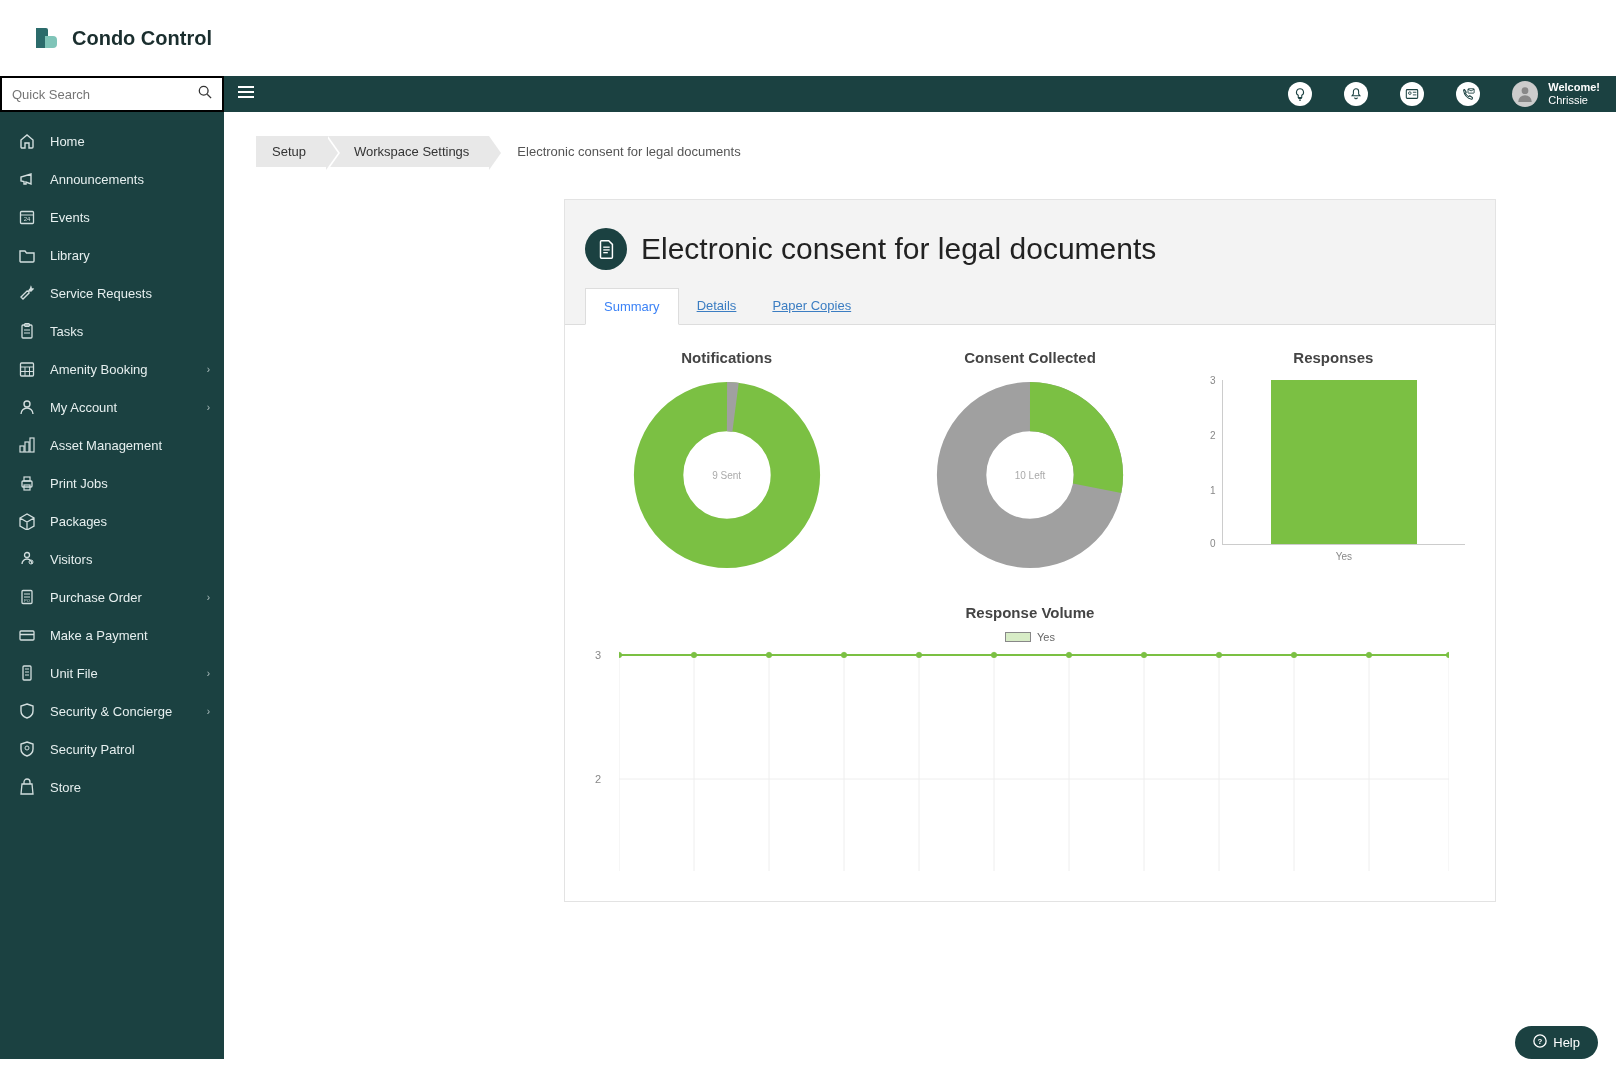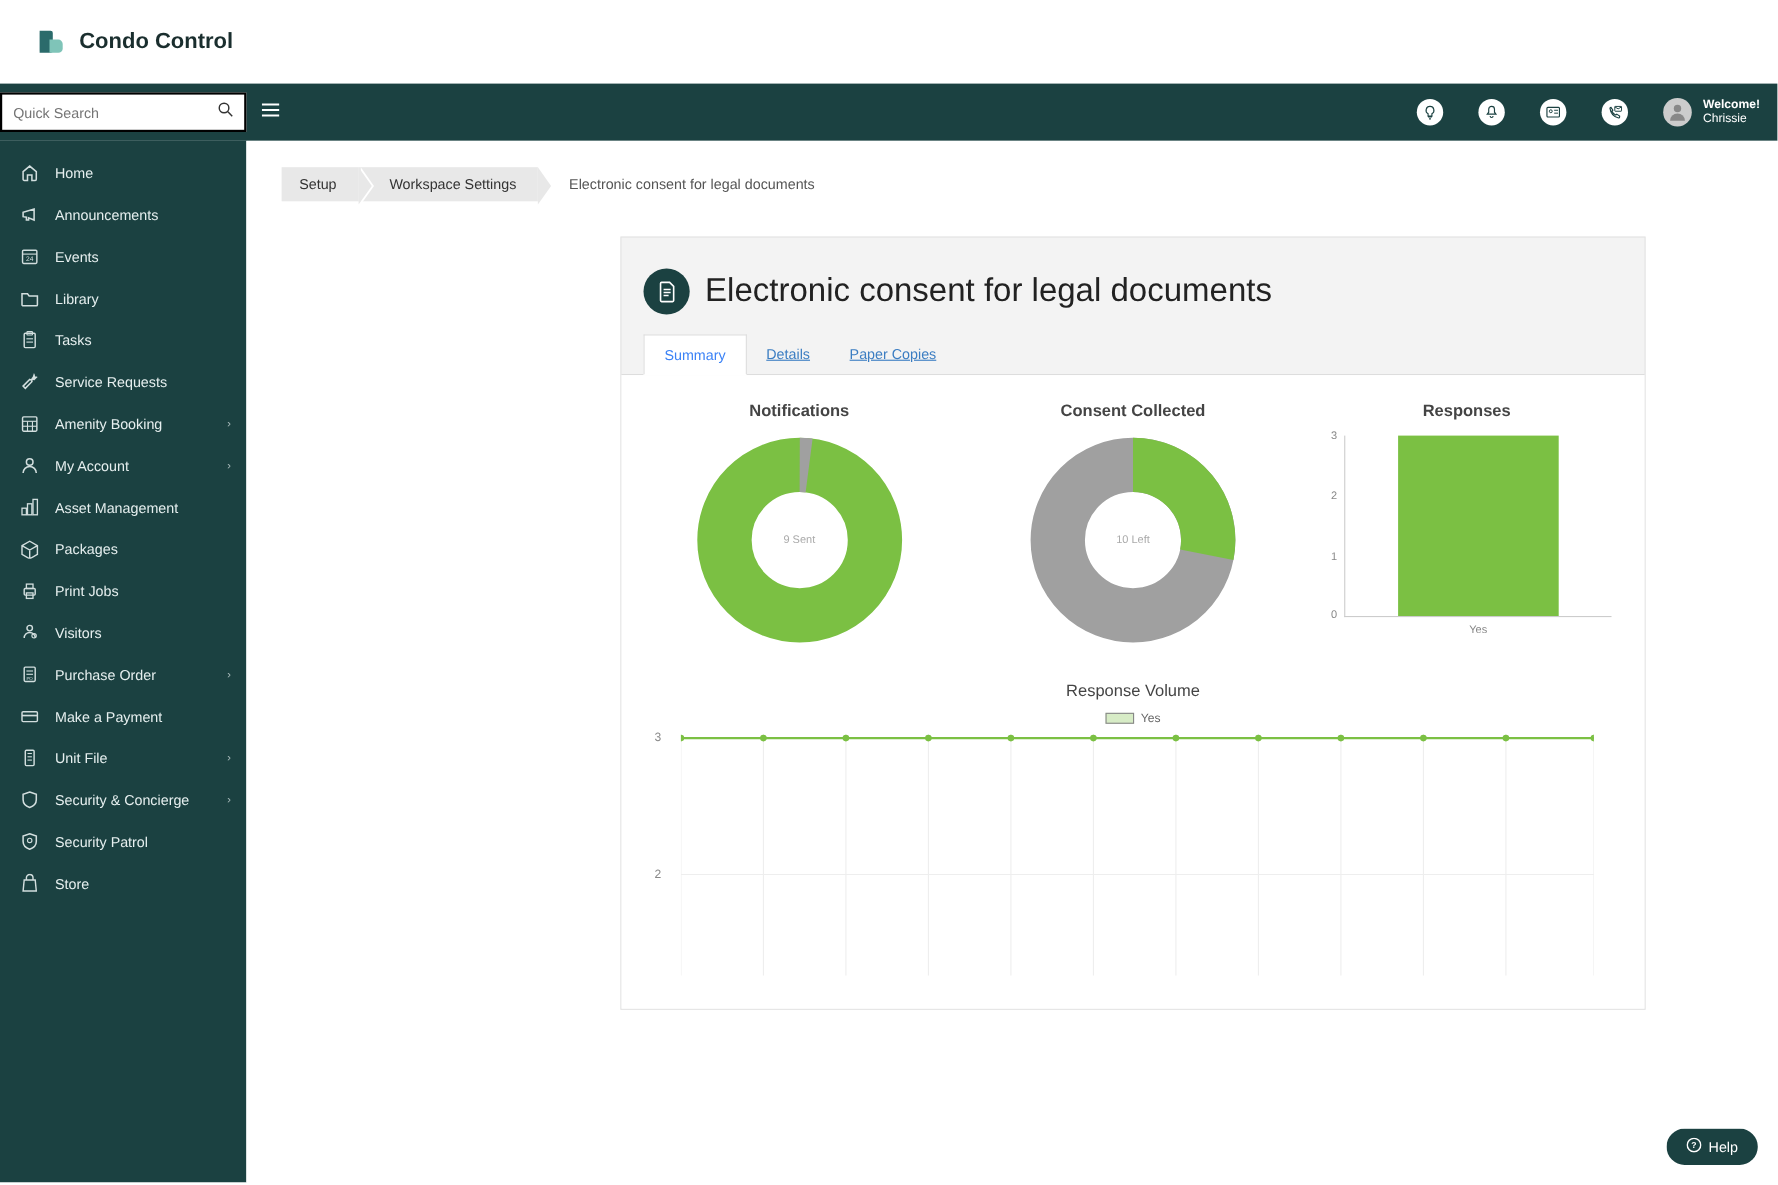--- a/index.html
+++ b/index.html
@@ -3,21 +3,21 @@
   <meta charset="utf-8">
   <style>
     * { margin: 0; padding: 0; box-sizing: border-box; }
     body { font-family: -apple-system, BlinkMacSystemFont, 'Segoe UI', Arial, sans-serif; background: #fff; }
     
     .logo-bar { display: flex; align-items: center; padding: 24px 32px; }
     .logo-icon { width: 28px; height: 28px; margin-right: 12px; position: relative; }
     .logo-icon svg { width: 100%; height: 100%; }
     .logo-text { font-size: 20px; font-weight: 600; color: #1a2e2e; }
     
-    .topbar { display: flex; background: #1b4141; height: 52px; align-items: center; }
+    .topbar { display: flex; background: #1b4141; height: 36px; align-items: center; }
     .search-box { position: relative; width: 224px; height: 36px; background: #fff; border: 2px solid #000; display: flex; align-items: center; padding: 0 10px; }
     .search-box input { border: none; outline: none; font-size: 13px; width: 180px; color: #777; }
     .search-icon { position: absolute; right: 10px; top: 50%; transform: translateY(-50%); }
     .hamburger { color: #fff; padding: 0 14px; font-size: 16px; cursor: pointer; }
     .topbar-right { margin-left: auto; display: flex; align-items: center; gap: 32px; padding-right: 16px; }
     .tb-icon { width: 24px; height: 24px; border-radius: 50%; background: #fff; display: flex; align-items: center; justify-content: center; cursor: pointer; }
     .tb-icon svg { width: 14px; height: 14px; }
     .user-area { display: flex; align-items: center; gap: 10px; cursor: pointer; }
     .avatar { width: 26px; height: 26px; border-radius: 50%; background: #ccc; display: flex; align-items: center; justify-content: center; }
     .user-text { color: #fff; font-size: 11px; line-height: 1.2; }
@@ -54,21 +54,21 @@
     .donut-wrap { position: relative; width: 190px; height: 190px; margin: 0 auto; }
     .donut-center { position: absolute; top: 50%; left: 50%; transform: translate(-50%,-50%); font-size: 10px; color: #aaa; white-space: nowrap; }
     
     .bar-chart { height: 190px; position: relative; padding-left: 20px; padding-bottom: 20px; }
     .bar-y { position: absolute; left: 0; width: 14px; text-align: right; font-size: 10px; color: #888; }
     .bar-area { position: relative; height: 165px; border-left: 1px solid #ccc; border-bottom: 1px solid #ccc; }
     .bar-r { position: absolute; bottom: 0; left: 20%; width: 60%; background: #7bc043; height: 100%; }
     .bar-xlabel { position: absolute; bottom: -18px; width: 100%; text-align: center; font-size: 10px; color: #888; }
     
     .volume-section { background: #fff; padding: 10px 30px 30px; }
-    .volume-title { text-align: center; font-size: 15px; font-weight: 400; color: #444; margin-bottom: 10px; }
+    .volume-title { text-align: center; font-size: 15px; font-weight: 700; color: #444; margin-bottom: 10px; }
     .legend { display: flex; justify-content: center; align-items: center; gap: 6px; font-size: 11px; color: #666; margin-bottom: 8px; }
     .legend-swatch { width: 26px; height: 10px; background: rgba(123,192,67,0.3); border: 1px solid #888; }
     .line-chart { position: relative; height: 220px; padding-left: 24px; }
     .line-chart .ylab { position: absolute; left: 0; font-size: 11px; color: #888; transform: translateY(-50%); }
     .line-svg { position: absolute; left: 24px; right: 0; top: 0; height: 100%; }
     
     .help-btn { position: fixed; bottom: 18px; right: 18px; background: #1b4141; color: #fff; border-radius: 18px; padding: 8px 18px; font-size: 13px; display: flex; align-items: center; gap: 6px; cursor: pointer; }
   </style>
 </head>
 <body>
@@ -173,35 +173,35 @@
         <span class="nav-icon">
           <svg viewBox="0 0 18 18" style="color:#e6efef">
             <path fill="none" stroke="currentColor" stroke-width="1.4" d="M2 5h5l1.5 2H16v8a1 1 0 0 1-1 1H3a1 1 0 0 1-1-1z"></path>
           </svg>
         </span>
         <span>Library</span>
       </div>
       <div class="nav-item">
         <span class="nav-icon">
           <svg viewBox="0 0 18 18" style="color:#e6efef">
+            <path fill="none" stroke="currentColor" stroke-width="1.4" d="M13 3a3 3 0 0 1-4 4l-6 6 2 2 6-6a3 3 0 0 1 4-4l-2 2-1-1z"></path>
+          </svg>
+        </span>
+        <span>Service Requests</span>
+      </div>
+      <div class="nav-item">
+        <span class="nav-icon">
+          <svg viewBox="0 0 18 18" style="color:#e6efef">
             <rect x="4" y="3" width="10" height="13" rx="1" fill="none" stroke="currentColor" stroke-width="1.3"></rect>
             <rect x="6.5" y="1.5" width="5" height="3" rx="0.5" fill="none" stroke="currentColor"></rect>
             <line x1="6" y1="8" x2="12" y2="8" stroke="currentColor"></line>
             <line x1="6" y1="11" x2="12" y2="11" stroke="currentColor"></line>
           </svg>
         </span>
         <span>Tasks</span>
-      </div>
-      <div class="nav-item">
-        <span class="nav-icon">
-          <svg viewBox="0 0 18 18" style="color:#e6efef">
-            <path fill="none" stroke="currentColor" stroke-width="1.4" d="M13 3a3 3 0 0 1-4 4l-6 6 2 2 6-6a3 3 0 0 1 4-4l-2 2-1-1z"></path>
-          </svg>
-        </span>
-        <span>Service Requests</span>
       </div>
       <div class="nav-item">
         <span class="nav-icon">
           <svg viewBox="0 0 18 18" style="color:#e6efef">
             <rect x="2.5" y="3" width="13" height="13" rx="1" fill="none" stroke="currentColor" stroke-width="1.3"></rect>
             <line x1="2.5" y1="7" x2="15.5" y2="7" stroke="currentColor"></line>
             <line x1="7" y1="7" x2="7" y2="16" stroke="currentColor"></line>
             <line x1="11.5" y1="7" x2="11.5" y2="16" stroke="currentColor"></line>
             <line x1="2.5" y1="11.5" x2="15.5" y2="11.5" stroke="currentColor"></line>
           </svg>
@@ -225,34 +225,34 @@
             <rect x="2" y="10" width="4" height="6" fill="none" stroke="currentColor" stroke-width="1.2"></rect>
             <rect x="7" y="6" width="4" height="10" fill="none" stroke="currentColor" stroke-width="1.2"></rect>
             <rect x="12" y="2" width="4" height="14" fill="none" stroke="currentColor" stroke-width="1.2"></rect>
           </svg>
         </span>
         <span>Asset Management</span>
       </div>
       <div class="nav-item">
         <span class="nav-icon">
           <svg viewBox="0 0 18 18" style="color:#e6efef">
-            <path fill="none" stroke="currentColor" stroke-width="1.3" d="M2 6l7-4 7 4v8l-7 4-7-4zM2 6l7 4 7-4M9 10v8"></path>
-          </svg>
-        </span>
-        <span>Packages</span>
-      </div>
-      <div class="nav-item">
-        <span class="nav-icon">
-          <svg viewBox="0 0 18 18" style="color:#e6efef">
             <rect x="4" y="7" width="10" height="6" rx="1" fill="none" stroke="currentColor" stroke-width="1.3"></rect>
             <rect x="6" y="3" width="6" height="4" fill="none" stroke="currentColor" stroke-width="1.2"></rect>
             <rect x="6" y="11" width="6" height="5" fill="none" stroke="currentColor" stroke-width="1.2"></rect>
           </svg>
         </span>
         <span>Print Jobs</span>
+      </div>
+      <div class="nav-item">
+        <span class="nav-icon">
+          <svg viewBox="0 0 18 18" style="color:#e6efef">
+            <path fill="none" stroke="currentColor" stroke-width="1.3" d="M2 6l7-4 7 4v8l-7 4-7-4zM2 6l7 4 7-4M9 10v8"></path>
+          </svg>
+        </span>
+        <span>Packages</span>
       </div>
       <div class="nav-item">
         <span class="nav-icon">
           <svg viewBox="0 0 18 18" style="color:#e6efef">
             <circle cx="9" cy="5" r="2.5" fill="none" stroke="currentColor" stroke-width="1.3"></circle>
             <path d="M4 14a5 5 0 0 1 10 0" fill="none" stroke="currentColor" stroke-width="1.3"></path>
             <circle cx="13" cy="12" r="2" fill="none" stroke="currentColor" stroke-width="1"></circle>
           </svg>
         </span>
         <span>Visitors</span>

